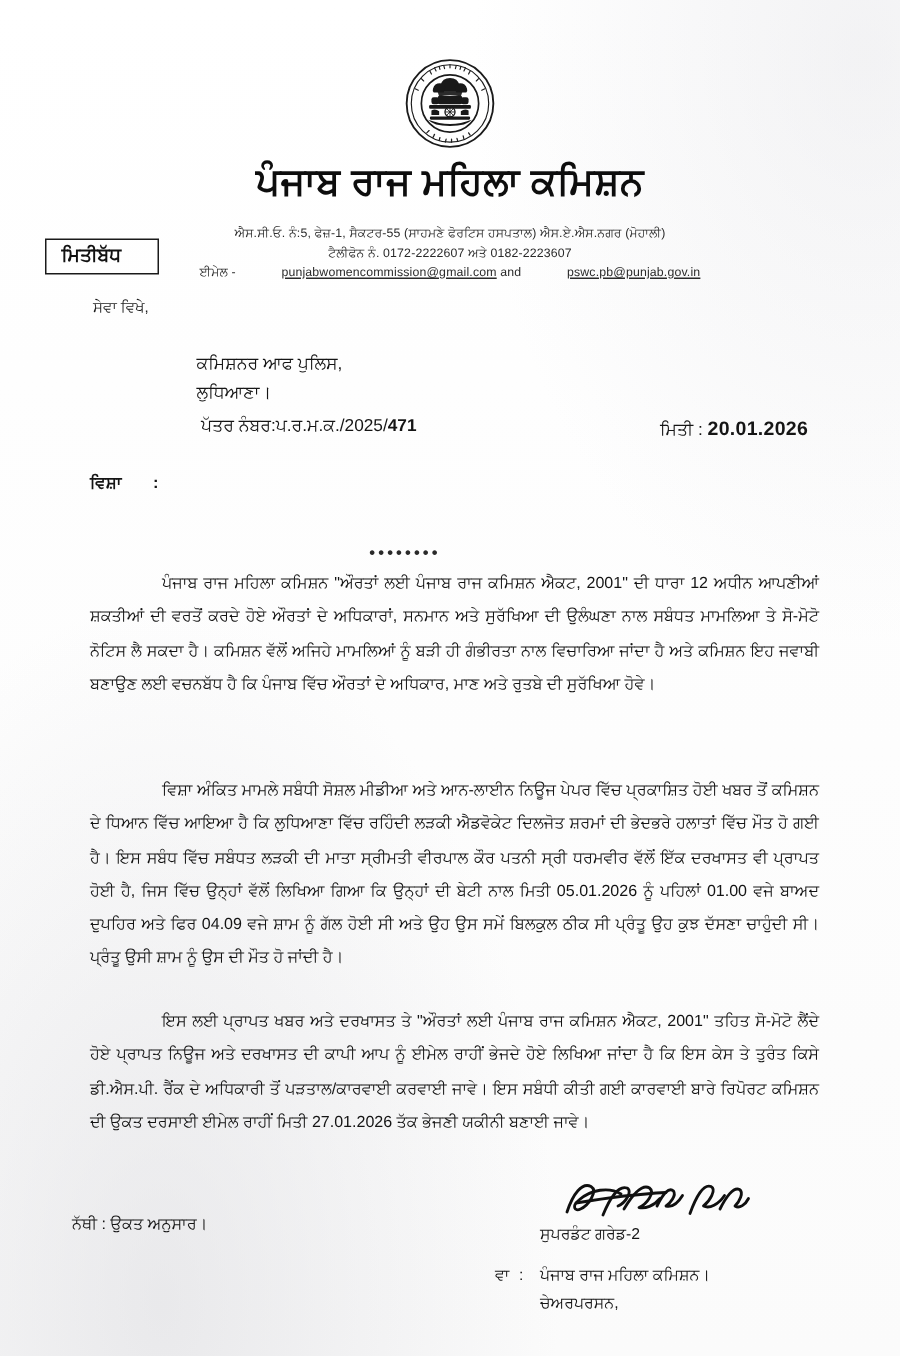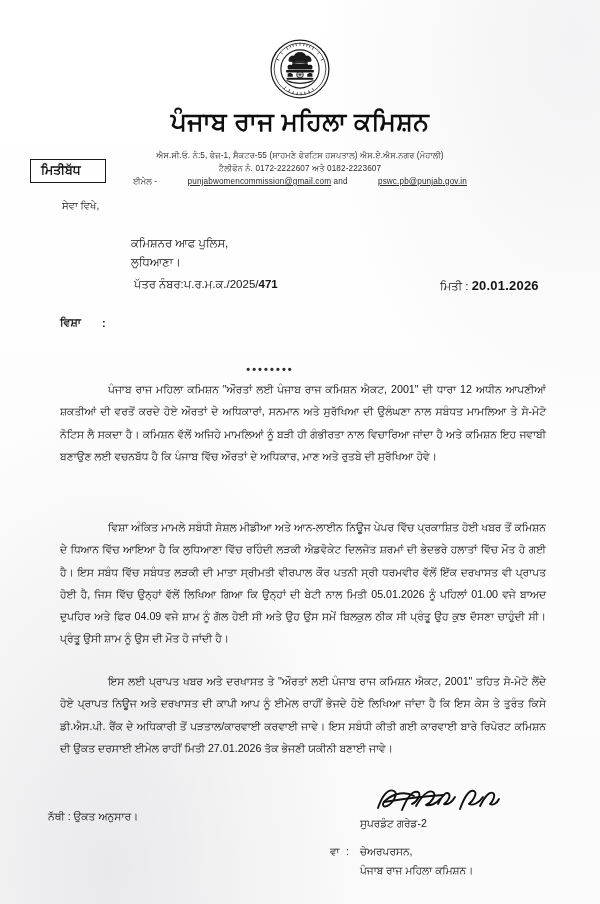--- a/index.html
+++ b/index.html
@@ -351,19 +351,19 @@
         <path d="M88 27 C92 16, 97 7, 102 9 C106 11, 101 19, 97 22 C101 24, 107 21, 111 15"></path>
         <path d="M108 24 C112 16, 117 9, 121 11 C124 13, 121 19, 118 22 C121 24, 125 21, 127 17"></path>
         <path d="M12 20 C30 17, 52 14, 72 13"></path>
       </g>
     </svg>
     <div class="designation">ਸੁਪਰਡੰਟ ਗਰੇਡ-2</div>
     <div class="for-row">
       <div class="for-label">ਵਾ</div>
       <div class="for-colon">:</div>
       <div class="for-lines">
+        <div>ਪੰਜਾਬ ਰਾਜ ਮਹਿਲਾ ਕਮਿਸ਼ਨ।</div>
         <div>ਚੇਅਰਪਰਸਨ,</div>
-        <div>ਪੰਜਾਬ ਰਾਜ ਮਹਿਲਾ ਕਮਿਸ਼ਨ।</div>
       </div>
     </div>
   </div>
 
 </div>
 
 </body></html>

